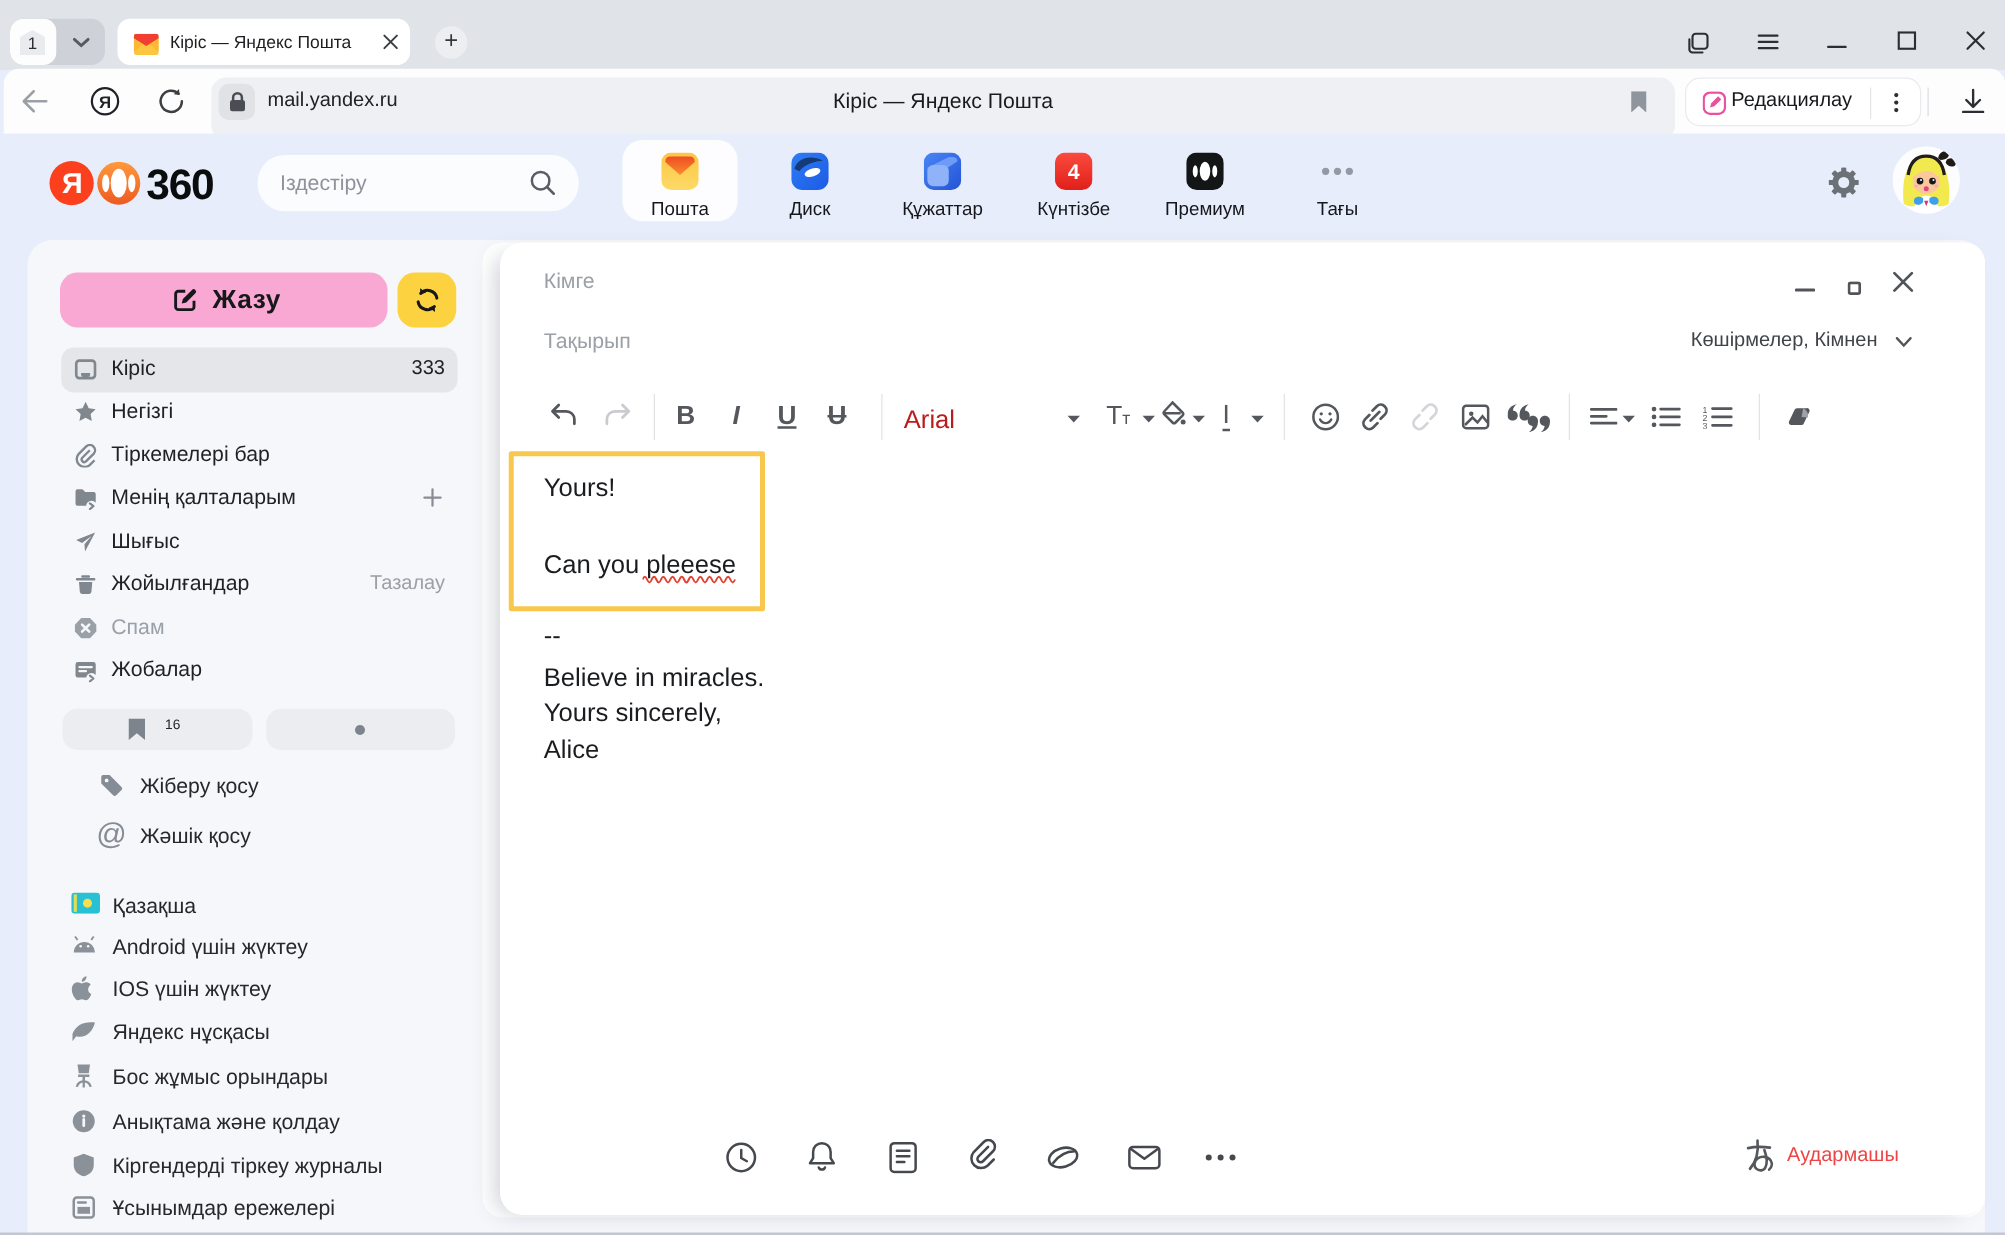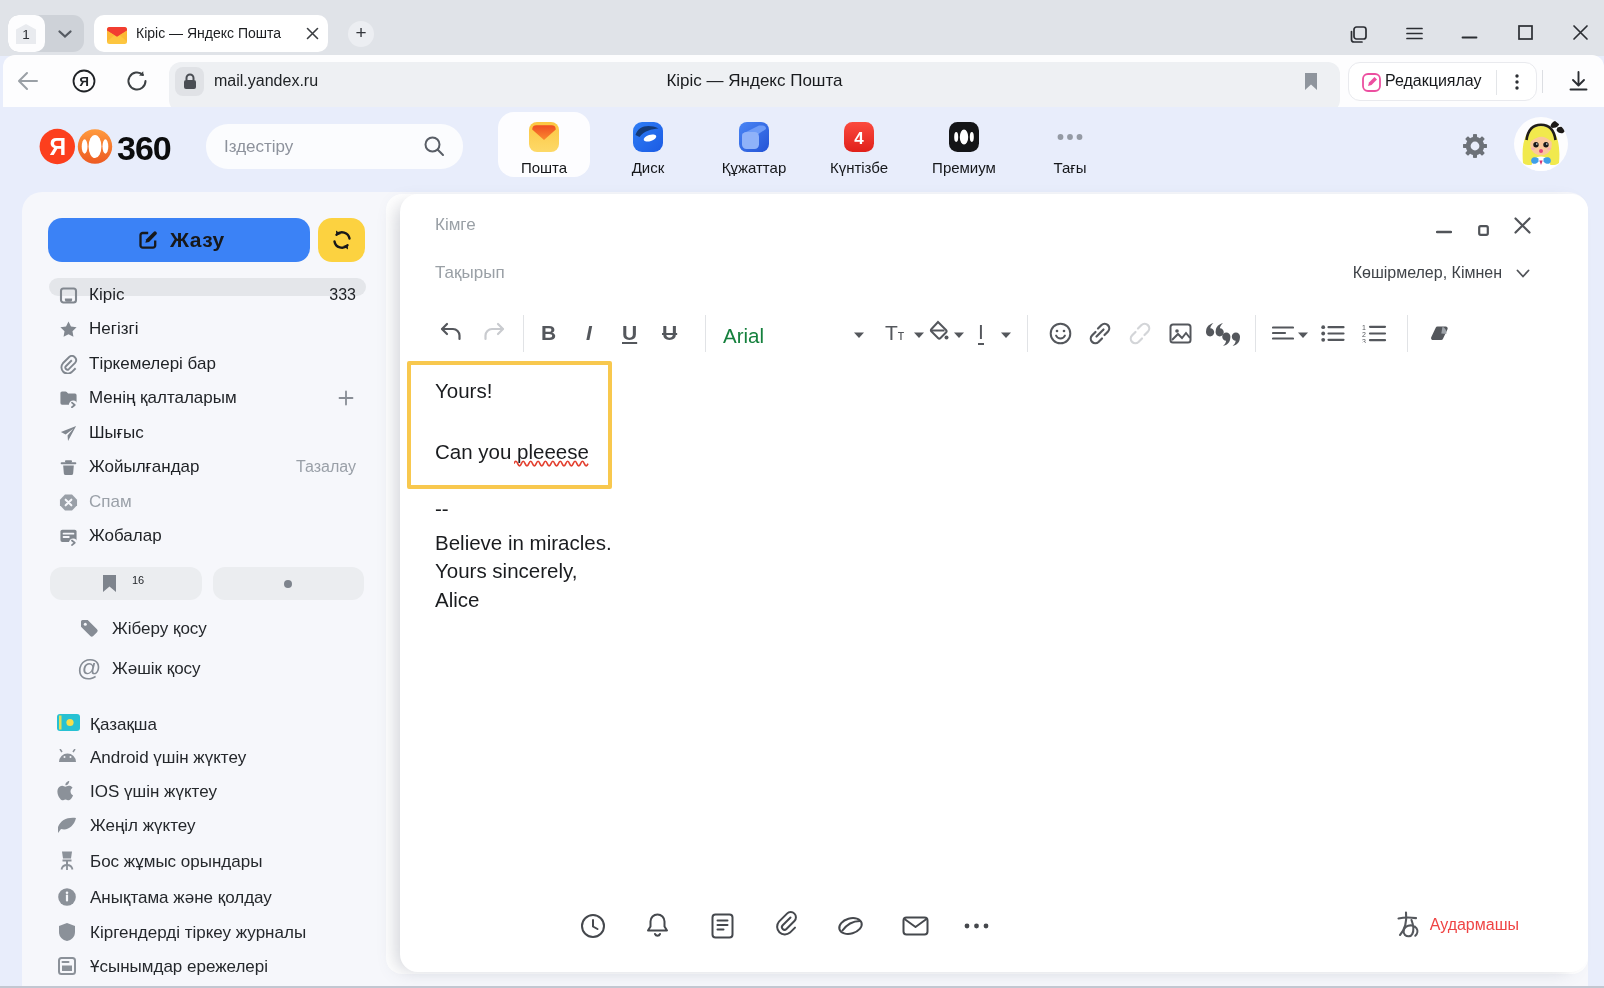--- a/index.html
+++ b/index.html
@@ -29,24 +29,24 @@
 #searchbox{left:206px;top:124px;width:257px;height:45px;border-radius:22px;background:#fbfcfe;}
 #searchbox .ph{position:absolute;left:18px;top:13px;font-size:17px;color:#8d929c;}
 .appcard{left:498px;top:112px;width:92px;height:65px;border-radius:16px;background:#fdfdff;}
 .app{text-align:center;width:92px;top:112px;}
 .app .ic{margin:10px auto 0;width:30px;height:30px;position:relative;}
 .app .lb{margin-top:7px;font-size:15px;color:#15171a;}
 
 #panel{left:22px;top:192px;width:1566px;height:796px;background:#f6f7fb;border-radius:20px 20px 0 0;}
 #listcard{left:386px;top:194px;width:1202px;height:780px;background:#fff;border-radius:16px;}
 
-#btnwrite{left:48px;top:218px;width:262px;height:44px;border-radius:14px;background:#3b82f6;padding-left:12px;}
+#btnwrite{left:48px;top:218px;width:262px;height:44px;border-radius:14px;background:#f9a8d4;padding-left:12px;}
 #btnwrite span{position:absolute;left:122px;top:9.5px;font-size:21px;font-weight:bold;color:#17181a;letter-spacing:0.5px;}
 #btnrefresh{left:318px;top:218px;width:47px;height:44px;border-radius:14px;background:#fcd240;}
-.srow{left:49px;width:317px;height:18px;}
+.srow{left:49px;width:317px;height:36px;}
 .srow .ic{position:absolute;left:10px;top:8px;width:19px;height:19px;}
 .srow .tx{position:absolute;left:40px;top:7px;font-size:17px;color:#1e2125;white-space:nowrap;}
 .srow .rt{position:absolute;right:10px;top:8px;font-size:16px;color:#9aa0a8;}
 #rowinbox{top:278px;background:#e4e6ea;border-radius:10px;}
 .pill{top:567px;height:33px;border-radius:12px;background:#ebedf0;}
 .lrow{left:57px;height:24px;white-space:nowrap;}
 .lrow .tx{position:absolute;left:33px;top:2px;font-size:17px;color:#25282c;white-space:nowrap;}
 
 #compose{left:400px;top:194px;width:1188px;height:778px;background:#fff;border-radius:18px;box-shadow:-10px 4px 18px -6px rgba(90,98,120,.28);}
 .cps{position:absolute;}
@@ -410,21 +410,21 @@
  <svg class="abs" style="top:0px" width="19" height="22" viewBox="0 0 19 22">
       <path d="M13.5 11.4c0-2.4 2-3.6 2.1-3.7-1.1-1.7-2.9-1.9-3.5-1.9-1.5-.2-2.9.9-3.7.9-.8 0-1.9-.9-3.2-.9-1.6 0-3.1 1-4 2.4-1.7 2.9-.4 7.2 1.2 9.6.8 1.2 1.8 2.5 3 2.4 1.2 0 1.7-.8 3.1-.8s1.9.8 3.2.8 2.2-1.2 3-2.3c.9-1.3 1.3-2.6 1.3-2.7-.1-.1-2.5-1-2.5-3.8z" fill="#8b9199"></path>
       <path d="M11.2 3.9c.7-.8 1.1-1.9 1-3-1 0-2.1.7-2.8 1.5-.6.7-1.2 1.8-1 2.9 1.1.1 2.2-.6 2.8-1.4z" fill="#8b9199"></path>
     </svg>
  <span class="tx">IOS үшін жүктеу</span>
 </div>
 <div class="abs lrow" style="top:814px">
  <svg class="abs" style="top:3px" width="20" height="17" viewBox="0 0 20 17">
       <path d="M1 10C4 3 10 0 19 1c-2 8-8 13-15 11L1 16z" fill="#8b9199"></path>
     </svg>
- <span class="tx">Жеңіл жүктеу</span>
+ <span class="tx">Яндекс нұсқасы</span>
 </div>
 <div class="abs lrow" style="top:850px">
  <svg class="abs" style="top:0px" width="20" height="22" viewBox="0 0 20 22">
       <path d="M5 1.5h10l-1 7H6z" fill="#8b9199"></path>
       <path d="M5.5 10.5h9M10 10v5" stroke="#8b9199" stroke-width="2"></path>
       <path d="M10 15c-3 0-5 2-5.5 4.5M10 15c3 0 5 2 5.5 4.5M10 15v5" stroke="#8b9199" stroke-width="1.8" fill="none"></path>
     </svg>
  <span class="tx">Бос жұмыс орындары</span>
 </div>
 <div class="abs lrow" style="top:886px">
@@ -474,21 +474,21 @@
  <svg class="cps" style="left:82px;top:128px" width="24" height="21" viewBox="0 0 24 21">
       <path d="M16 2 21 7l-5 5" fill="none" stroke="#c9cbcf" stroke-width="2.2" stroke-linecap="round" stroke-linejoin="round"></path>
       <path d="M20.5 7H10A6.5 6.5 0 0 0 3.5 13.5V17" fill="none" stroke="#c9cbcf" stroke-width="2.2" stroke-linecap="round"></path>
     </svg>
  <div class="cps" style="left:123px;top:121px;width:1px;height:37px;background:#e1e3e6"></div>
  <span class="cps" style="left:141px;top:127px;font-size:21px;font-weight:bold;color:#54575c">B</span>
  <span class="cps" style="left:186px;top:127px;font-size:21px;font-style:italic;font-weight:bold;color:#54575c">I</span>
  <span class="cps" style="left:222px;top:127px;font-size:21px;color:#54575c;text-decoration:underline;font-weight:bold">U</span>
  <span class="cps" style="left:262px;top:127px;font-size:21px;color:#54575c;text-decoration:line-through;font-weight:bold">U</span>
  <div class="cps" style="left:305px;top:121px;width:1px;height:37px;background:#e1e3e6"></div>
- <span class="cps" style="left:323px;top:130px;font-size:20.5px;color:#15803d">Arial</span>
+ <span class="cps" style="left:323px;top:130px;font-size:20.5px;color:#b91c1c">Arial</span>
  <svg class="cps" style="left:453px;top:137px" width="12" height="8" viewBox="0 0 12 8">
       <path d="M1 1.5 6 7l5-5.5" fill="#54575c" stroke="none"></path>
     </svg>
  <span class="cps" style="left:485px;top:127px;font-size:21px;color:#54575c">T<span style="font-size:14px">т</span></span>
  <svg class="cps" style="left:513px;top:137px" width="12" height="8" viewBox="0 0 12 8">
       <path d="M1 1.5 6 7l5-5.5" fill="#54575c"></path>
     </svg>
  <svg class="cps" style="left:527px;top:126px" width="22" height="22" viewBox="0 0 22 22">
       <path d="M11 2 19 10a1.8 1.8 0 0 1 0 2.5l-5.5 5.5a1.8 1.8 0 0 1-2.5 0L4.5 11.5a1.8 1.8 0 0 1 0-2.5z" fill="none" stroke="#54575c" stroke-width="2"></path>
       <path d="M3.5 10.5h14" stroke="#54575c" stroke-width="2"></path>

